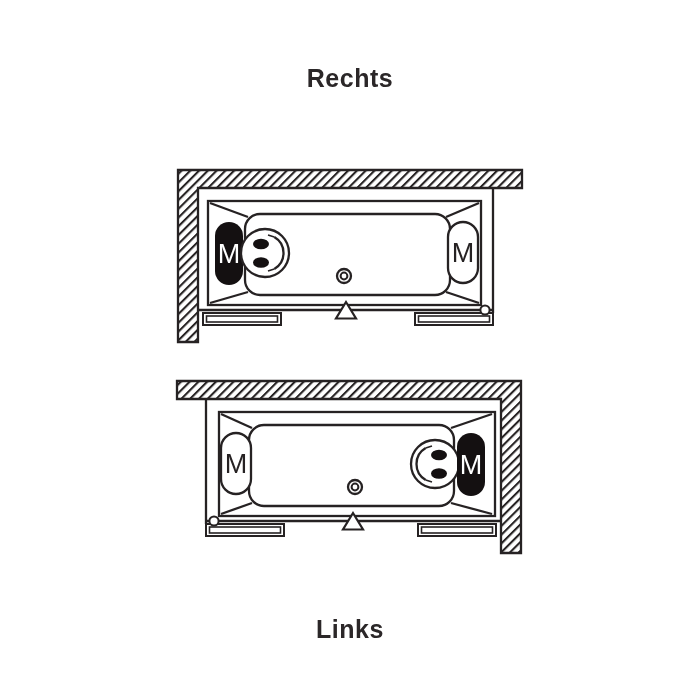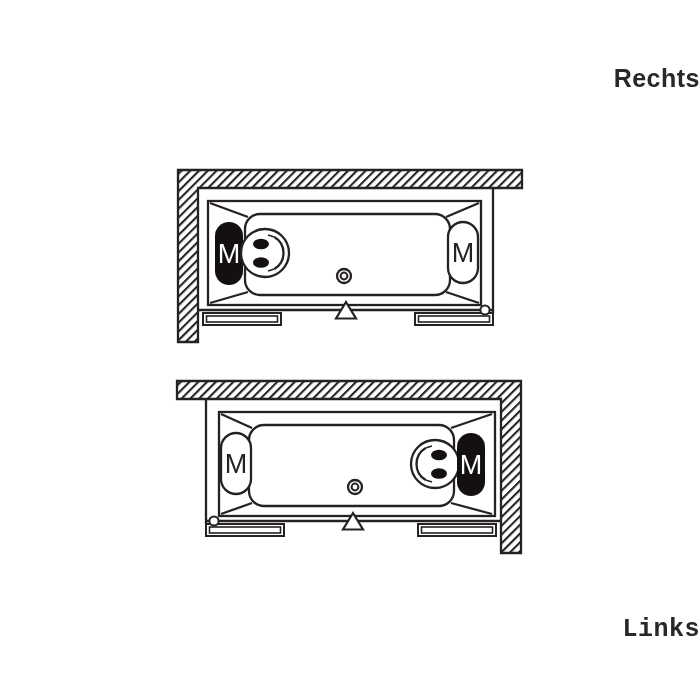--- a/index.html
+++ b/index.html
@@ -5,28 +5,28 @@
   html,body{margin:0;padding:0;}
   .canvas{
     position:relative;
     width:700px;height:700px;
     background:var(--background,#fff);
     font-family:"Liberation Sans",sans-serif;
     overflow:hidden;
   }
   .diagram-title{
     position:absolute;left:0;width:700px;
-    text-align:right;
+    text-align:center;
     font-weight:bold;
     font-size:25px;
     letter-spacing:0.5px;
     color:var(--text,#2b2728);
   }
   .title-top{top:64px;}
-  .title-bottom{top:615px;font-family:Liberation Mono, monospace;}
+  .title-bottom{top:615px;}
   svg{position:absolute;left:0;top:0;}
   .ln{stroke:var(--line,#262223);fill:none;stroke-width:2.3;}
   .thin{stroke-width:1.6;}
   .fw{fill:var(--fill-light,#fff);stroke:var(--line,#262223);stroke-width:2.3;}
   .fd{fill:var(--fill-dark,#141011);stroke:none;}
   .wall{fill:url(#hatch);stroke:var(--line,#262223);stroke-width:2.3;}
   .hl{stroke:var(--line,#262223);stroke-width:2.2;}
   text.mletter{
     font-family:"Liberation Sans",sans-serif;
     font-size:27px;font-weight:400;

